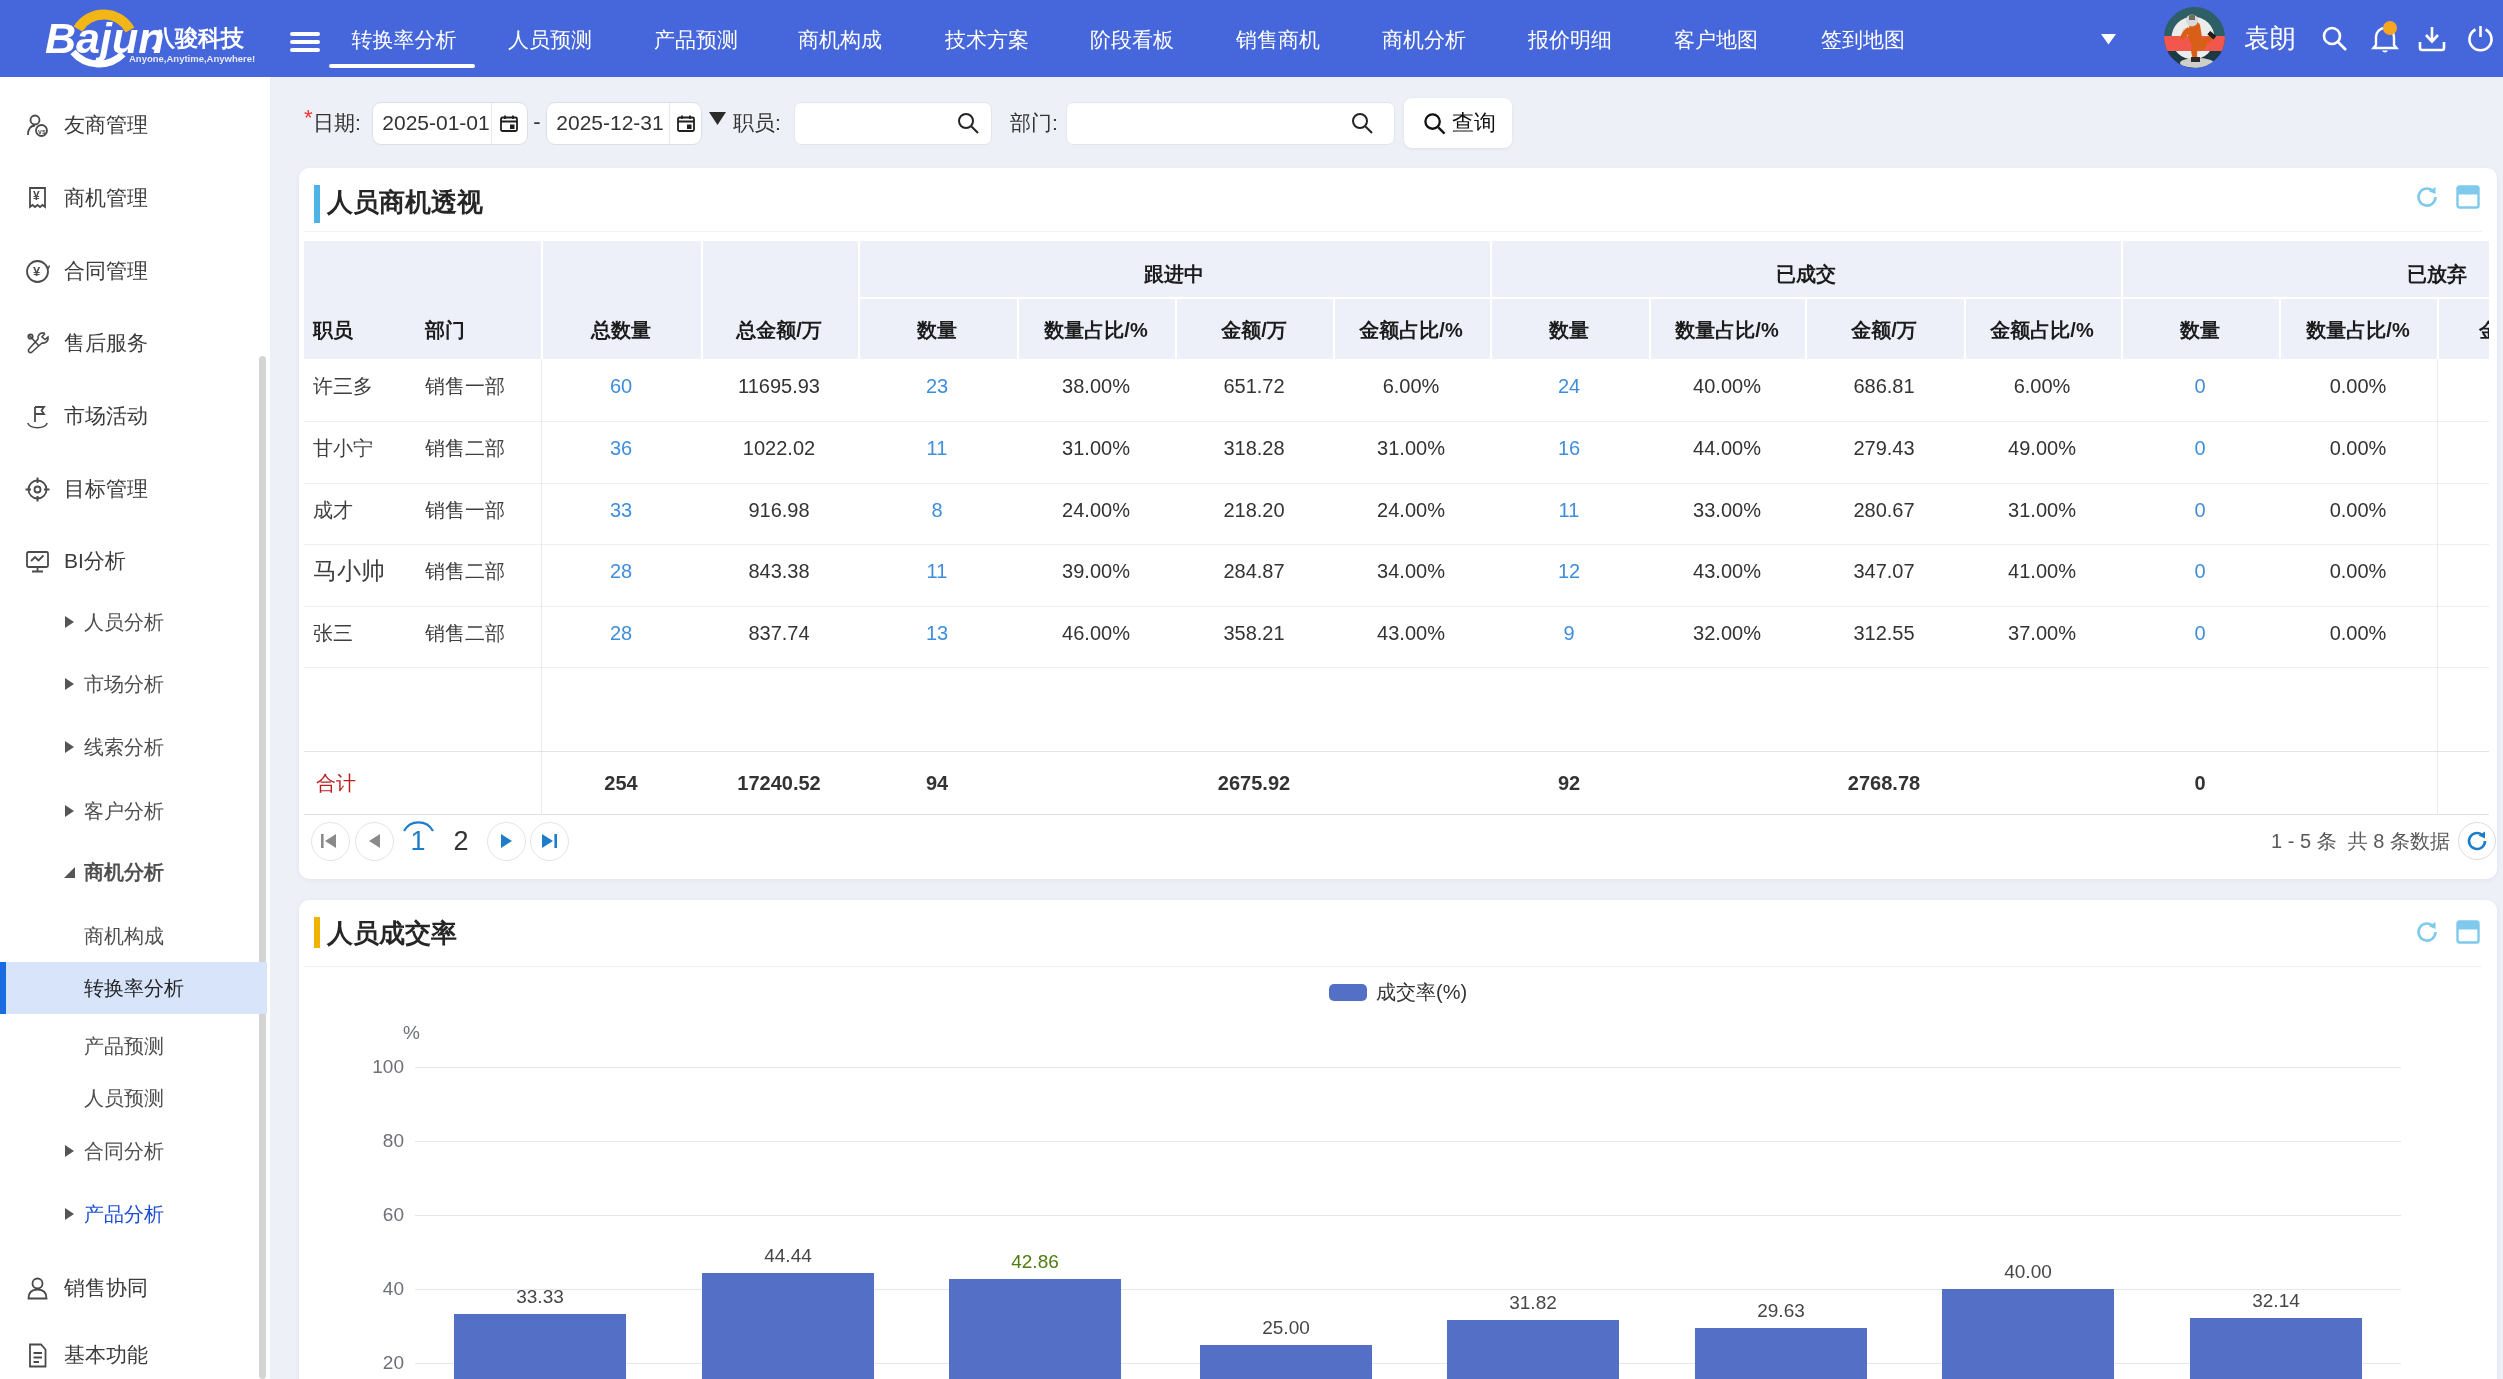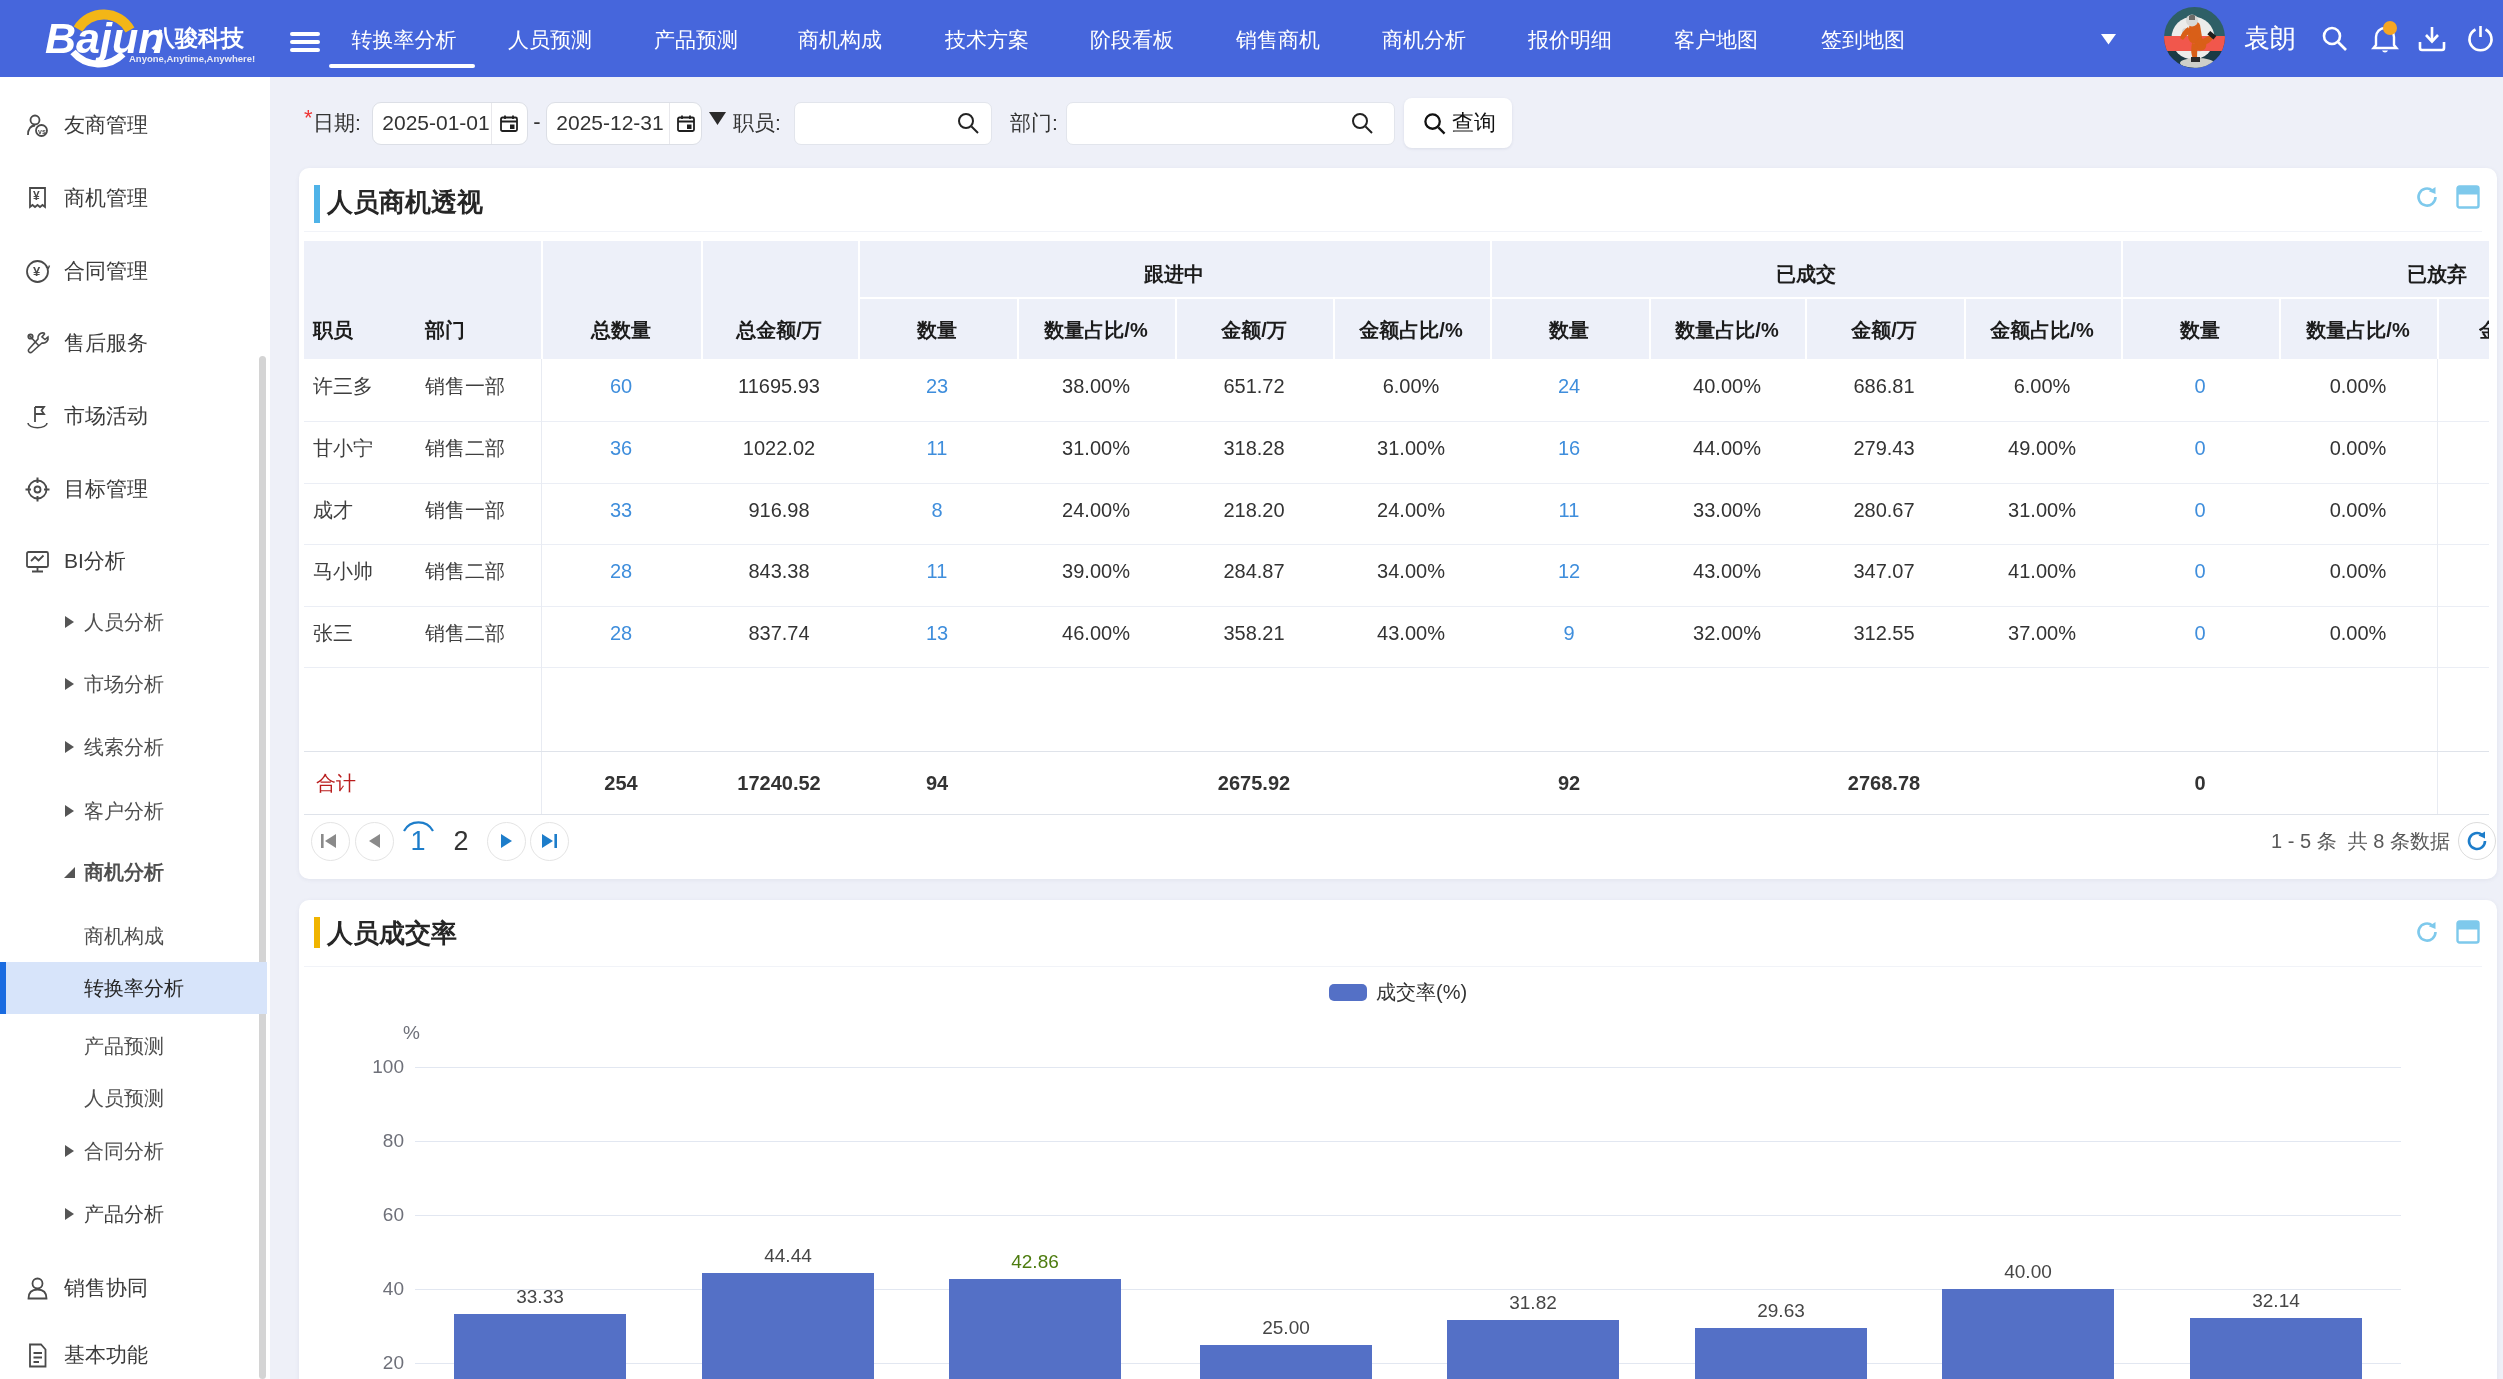--- a/index.html
+++ b/index.html
@@ -148,21 +148,21 @@
     <polygon points="1,0 10,6 1,12" fill="#555"></polygon>
   </svg>
 <div class="abs" style="left:84px;top:796px;width:180px;height:30px;display:flex;align-items:center;justify-content:flex-start;font-size:20px;color:#4f4f4f;font-weight:400;white-space:nowrap;">客户分析</div>
 <svg class="abs" style="left:64px;top:1145px;" width="11" height="12">
     <polygon points="1,0 10,6 1,12" fill="#555"></polygon>
   </svg>
 <div class="abs" style="left:84px;top:1136px;width:180px;height:30px;display:flex;align-items:center;justify-content:flex-start;font-size:20px;color:#4f4f4f;font-weight:400;white-space:nowrap;">合同分析</div>
 <svg class="abs" style="left:64px;top:1208px;" width="11" height="12">
     <polygon points="1,0 10,6 1,12" fill="#555"></polygon>
   </svg>
-<div class="abs" style="left:84px;top:1199px;width:180px;height:30px;display:flex;align-items:center;justify-content:flex-start;font-size:20px;color:#404040;font-weight:400;white-space:nowrap;">产品分析</div>
+<div class="abs" style="left:84px;top:1199px;width:180px;height:30px;display:flex;align-items:center;justify-content:flex-start;font-size:20px;color:#1d4ed8;font-weight:400;white-space:nowrap;">产品分析</div>
 <svg class="abs" style="left:63px;top:867px;" width="13" height="12">
     <polygon points="1,11 12,11 12,0" fill="#555"></polygon>
   </svg>
 <div class="abs" style="left:84px;top:857px;width:180px;height:30px;display:flex;align-items:center;justify-content:flex-start;font-size:20px;color:#4f4f4f;font-weight:700;white-space:nowrap;">商机分析</div>
 <div class="abs" style="left:84px;top:921px;width:200px;height:30px;display:flex;align-items:center;justify-content:flex-start;font-size:20px;color:#4f4f4f;font-weight:400;white-space:nowrap;">商机构成</div>
 <div class="abs" style="left:84px;top:973px;width:200px;height:30px;display:flex;align-items:center;justify-content:flex-start;font-size:20px;color:#262626;font-weight:400;white-space:nowrap;">转换率分析</div>
 <div class="abs" style="left:84px;top:1031px;width:200px;height:30px;display:flex;align-items:center;justify-content:flex-start;font-size:20px;color:#4f4f4f;font-weight:400;white-space:nowrap;">产品预测</div>
 <div class="abs" style="left:84px;top:1083px;width:200px;height:30px;display:flex;align-items:center;justify-content:flex-start;font-size:20px;color:#4f4f4f;font-weight:400;white-space:nowrap;">人员预测</div>
 <div class="abs" style="left:304px;top:103px;width:14px;height:30px;display:flex;align-items:center;justify-content:flex-start;font-size:22px;color:#e33;font-weight:400;white-space:nowrap;">*</div>
 <div class="abs" style="left:313px;top:108px;width:70px;height:30px;display:flex;align-items:center;justify-content:flex-start;font-size:21px;color:#333;font-weight:400;white-space:nowrap;">日期:</div>
@@ -284,21 +284,21 @@
 <div class="abs" style="left:852px;top:495px;width:170px;height:30px;display:flex;align-items:center;justify-content:center;font-size:20px;color:#3f8edc;font-weight:400;white-space:nowrap;">8</div>
 <div class="abs" style="left:1011px;top:495px;width:170px;height:30px;display:flex;align-items:center;justify-content:center;font-size:20px;color:#333;font-weight:400;white-space:nowrap;">24.00%</div>
 <div class="abs" style="left:1169px;top:495px;width:170px;height:30px;display:flex;align-items:center;justify-content:center;font-size:20px;color:#333;font-weight:400;white-space:nowrap;">218.20</div>
 <div class="abs" style="left:1326px;top:495px;width:170px;height:30px;display:flex;align-items:center;justify-content:center;font-size:20px;color:#333;font-weight:400;white-space:nowrap;">24.00%</div>
 <div class="abs" style="left:1484px;top:495px;width:170px;height:30px;display:flex;align-items:center;justify-content:center;font-size:20px;color:#3f8edc;font-weight:400;white-space:nowrap;">11</div>
 <div class="abs" style="left:1642px;top:495px;width:170px;height:30px;display:flex;align-items:center;justify-content:center;font-size:20px;color:#333;font-weight:400;white-space:nowrap;">33.00%</div>
 <div class="abs" style="left:1799px;top:495px;width:170px;height:30px;display:flex;align-items:center;justify-content:center;font-size:20px;color:#333;font-weight:400;white-space:nowrap;">280.67</div>
 <div class="abs" style="left:1957px;top:495px;width:170px;height:30px;display:flex;align-items:center;justify-content:center;font-size:20px;color:#333;font-weight:400;white-space:nowrap;">31.00%</div>
 <div class="abs" style="left:2115px;top:495px;width:170px;height:30px;display:flex;align-items:center;justify-content:center;font-size:20px;color:#3f8edc;font-weight:400;white-space:nowrap;">0</div>
 <div class="abs" style="left:2273px;top:495px;width:170px;height:30px;display:flex;align-items:center;justify-content:center;font-size:20px;color:#333;font-weight:400;white-space:nowrap;">0.00%</div>
-<div class="abs" style="left:313px;top:556px;width:110px;height:30px;display:flex;align-items:center;justify-content:flex-start;font-size:20px;color:#3f3f3f;font-weight:400;white-space:nowrap;">马小帅</div>
+<div class="abs" style="left:313px;top:556px;width:110px;height:30px;display:flex;align-items:center;justify-content:flex-start;font-size:24px;color:#3f3f3f;font-weight:400;white-space:nowrap;">马小帅</div>
 <div class="abs" style="left:425px;top:556px;width:120px;height:30px;display:flex;align-items:center;justify-content:flex-start;font-size:20px;color:#3f3f3f;font-weight:400;white-space:nowrap;">销售二部</div>
 <div class="abs" style="left:536px;top:556px;width:170px;height:30px;display:flex;align-items:center;justify-content:center;font-size:20px;color:#3f8edc;font-weight:400;white-space:nowrap;">28</div>
 <div class="abs" style="left:694px;top:556px;width:170px;height:30px;display:flex;align-items:center;justify-content:center;font-size:20px;color:#333;font-weight:400;white-space:nowrap;">843.38</div>
 <div class="abs" style="left:852px;top:556px;width:170px;height:30px;display:flex;align-items:center;justify-content:center;font-size:20px;color:#3f8edc;font-weight:400;white-space:nowrap;">11</div>
 <div class="abs" style="left:1011px;top:556px;width:170px;height:30px;display:flex;align-items:center;justify-content:center;font-size:20px;color:#333;font-weight:400;white-space:nowrap;">39.00%</div>
 <div class="abs" style="left:1169px;top:556px;width:170px;height:30px;display:flex;align-items:center;justify-content:center;font-size:20px;color:#333;font-weight:400;white-space:nowrap;">284.87</div>
 <div class="abs" style="left:1326px;top:556px;width:170px;height:30px;display:flex;align-items:center;justify-content:center;font-size:20px;color:#333;font-weight:400;white-space:nowrap;">34.00%</div>
 <div class="abs" style="left:1484px;top:556px;width:170px;height:30px;display:flex;align-items:center;justify-content:center;font-size:20px;color:#3f8edc;font-weight:400;white-space:nowrap;">12</div>
 <div class="abs" style="left:1642px;top:556px;width:170px;height:30px;display:flex;align-items:center;justify-content:center;font-size:20px;color:#333;font-weight:400;white-space:nowrap;">43.00%</div>
 <div class="abs" style="left:1799px;top:556px;width:170px;height:30px;display:flex;align-items:center;justify-content:center;font-size:20px;color:#333;font-weight:400;white-space:nowrap;">347.07</div>

